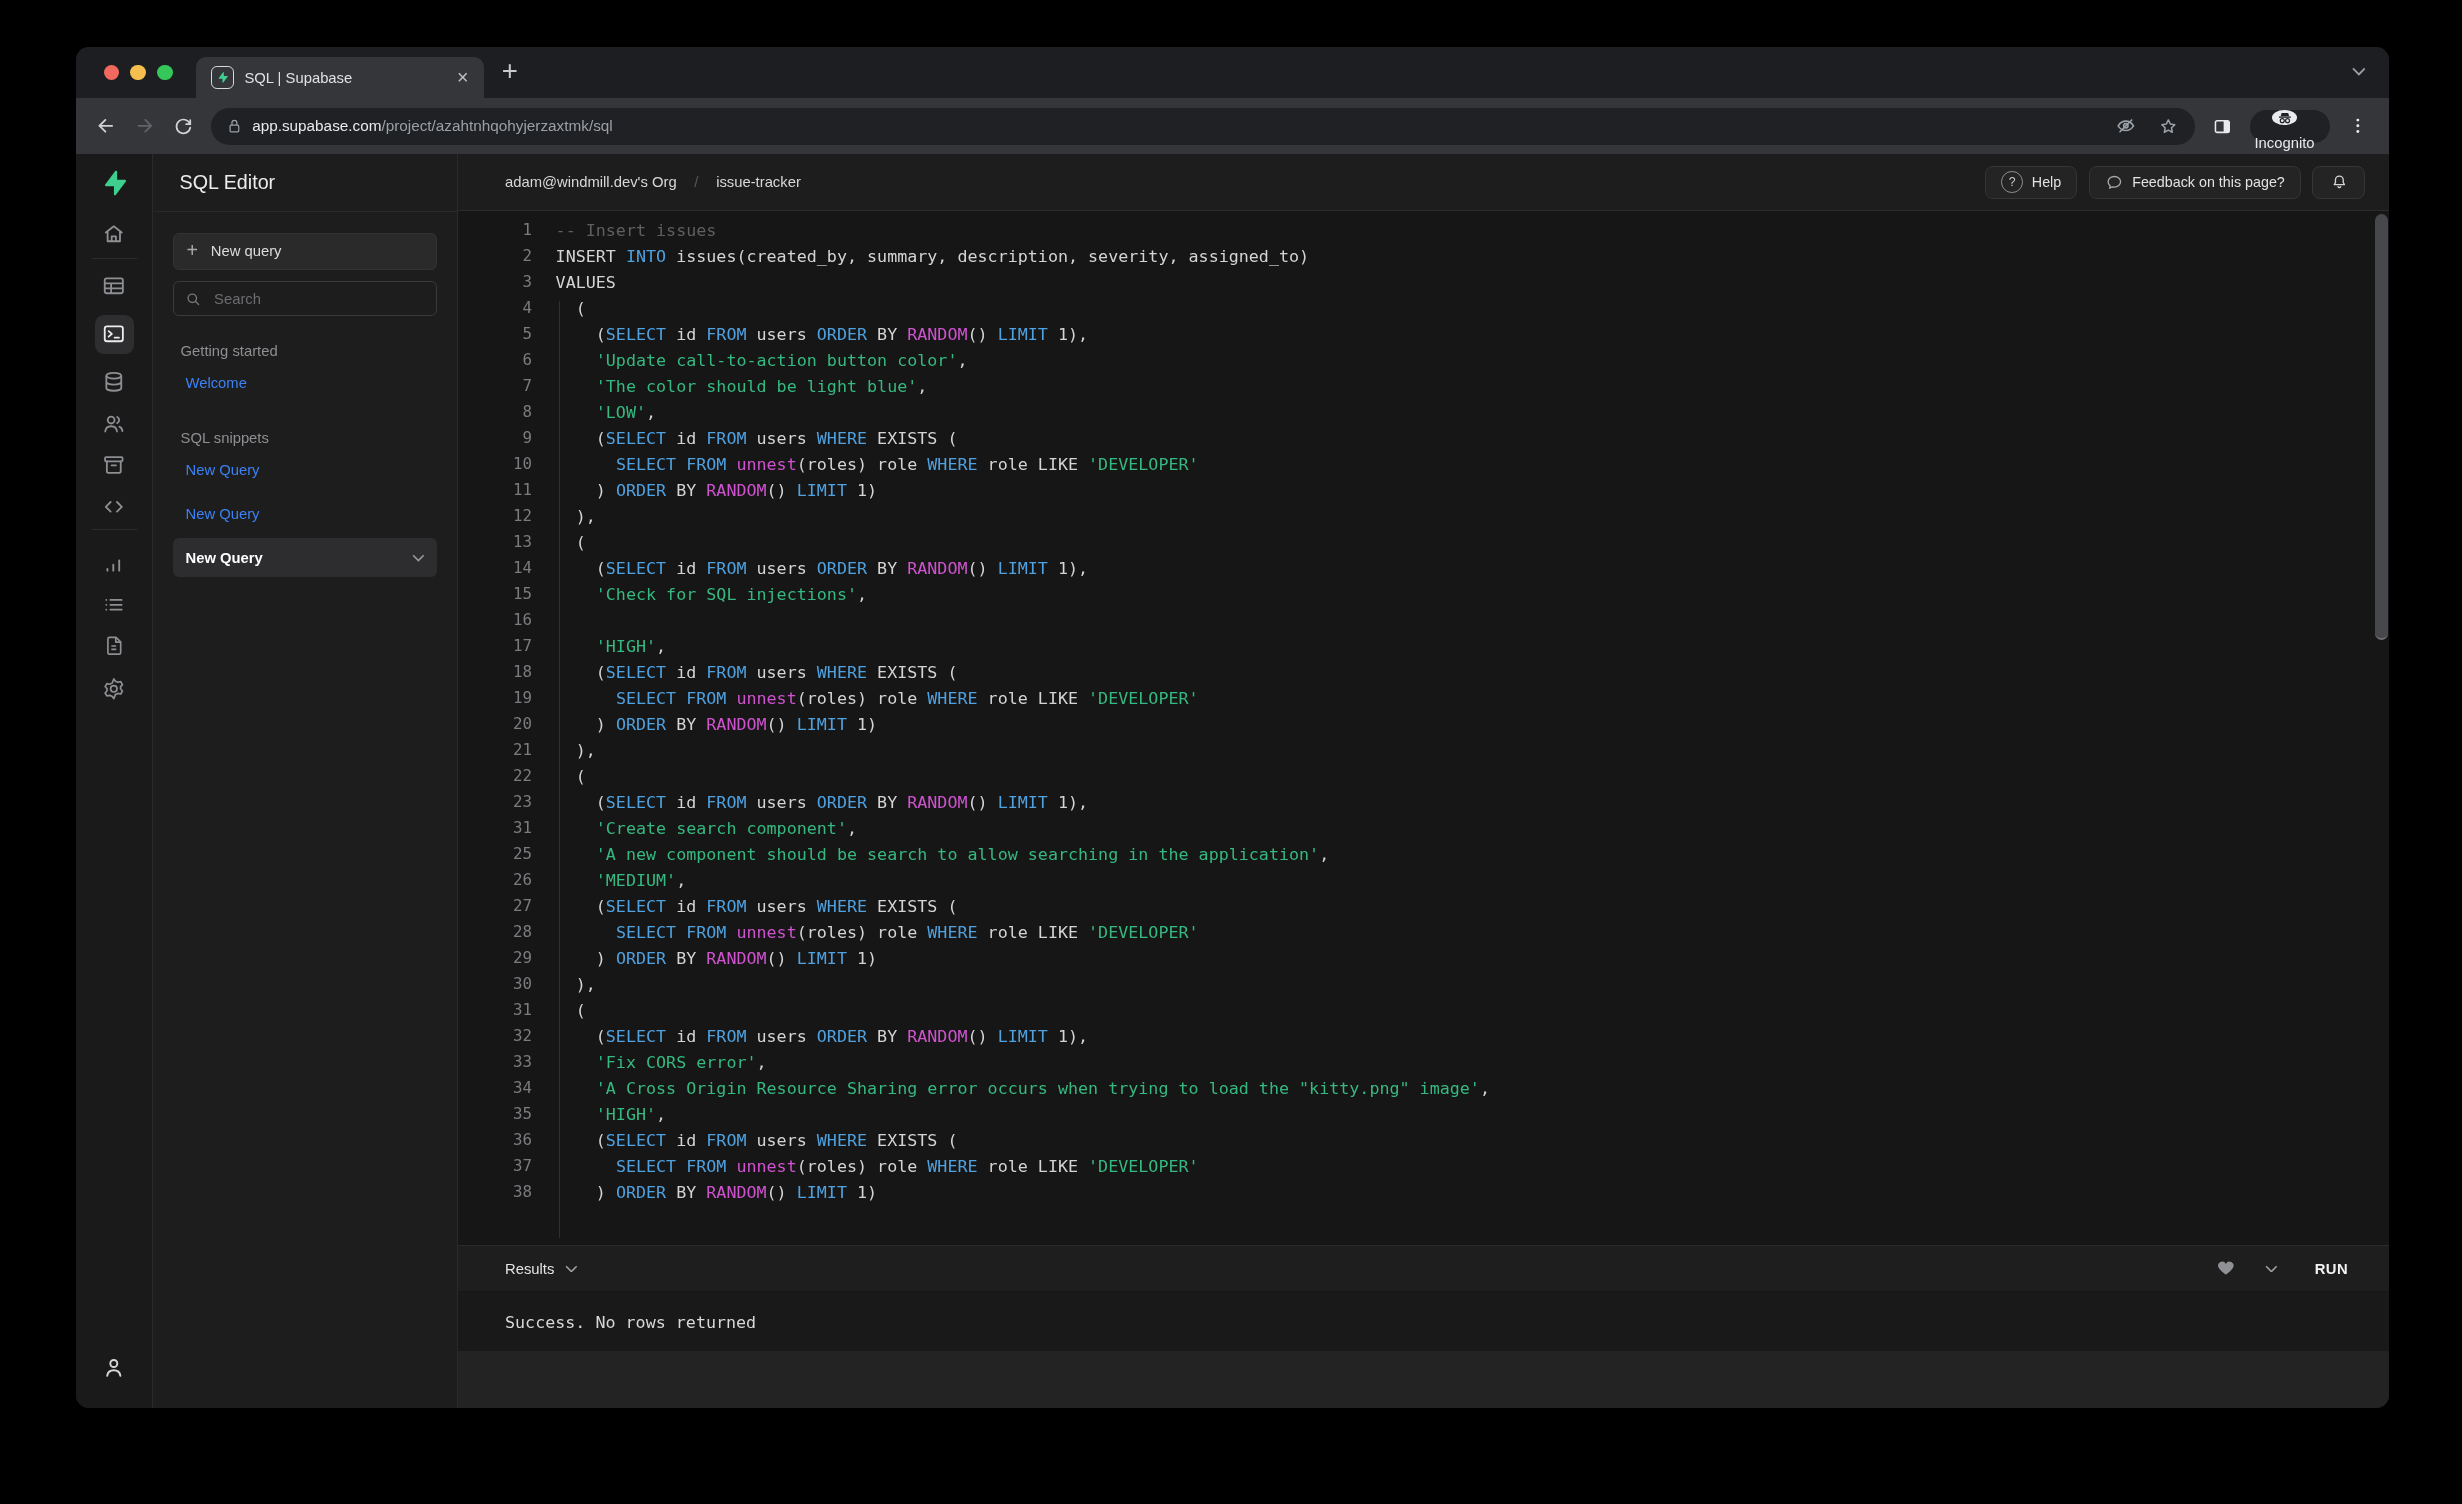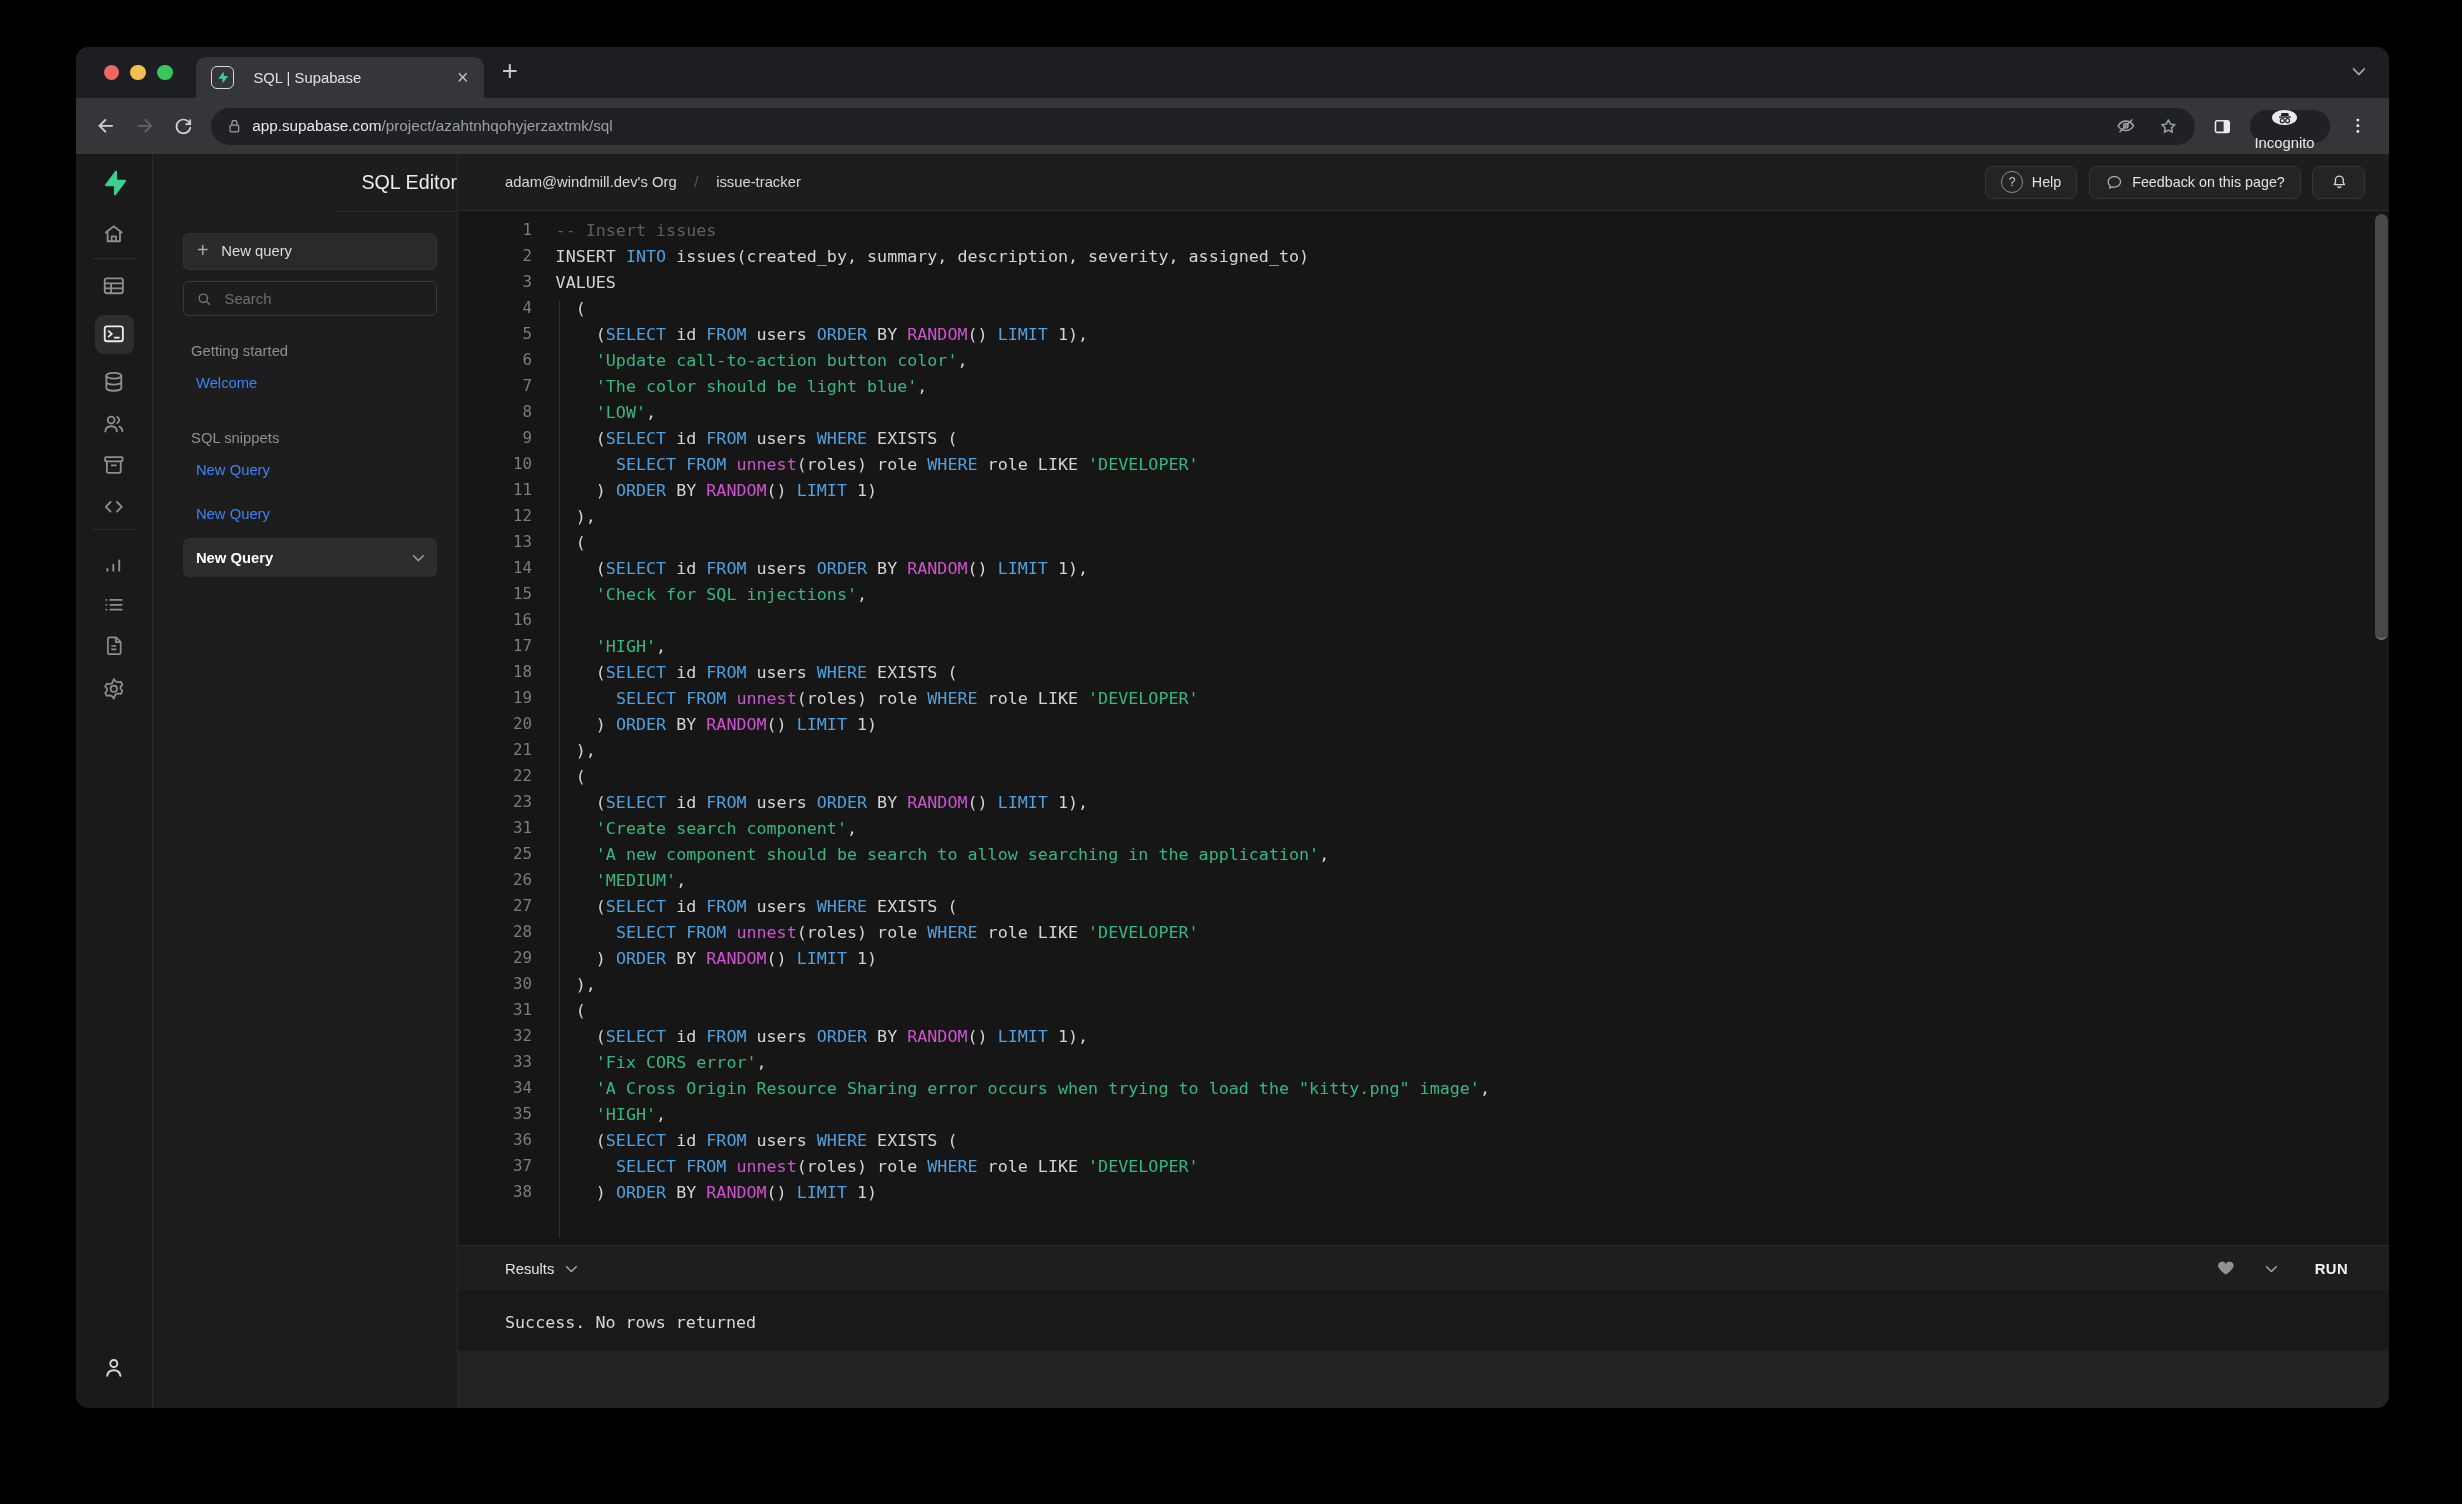--- a/index.html
+++ b/index.html
@@ -6,21 +6,21 @@
   .stage{position:relative;width:2463px;height:1504px;background:#000;overflow:hidden;
          font-family:"Liberation Sans",sans-serif;-webkit-font-smoothing:antialiased;}
   .window{position:absolute;left:76px;top:47px;width:2313px;height:1361px;border-radius:12.8px;
           overflow:hidden;background:#161616;display:flex;flex-direction:column;}
 
   
   .tabstrip{height:51px;background:#1d1e21;display:flex;align-items:center;flex:0 0 auto;position:relative;}
   .traffic{display:flex;gap:10.8px;padding:0 23.6px 0 27.6px;}
   .light{width:15.8px;height:15.8px;border-radius:50%;}
   .tab{align-self:flex-end;height:41px;width:288px;background:#35363a;border-radius:9.9px 9.9px 0 0;
-       display:flex;align-items:center;padding:0 11.8px 0 14.8px;box-sizing:border-box;gap:9px;}
+       display:flex;align-items:center;padding:0 11.8px 0 14.8px;box-sizing:border-box;}
   .tab-favicon{width:20.7px;height:20.7px;border:1.7px solid #d8d8d8;border-radius:5.9px;display:flex;
                align-items:center;justify-content:center;margin-right:10.8px;flex:0 0 auto;}
   .tab-title{color:#dfe1e5;font-size:14.8px;flex:1;white-space:nowrap;overflow:hidden;}
   .tab-close{color:#bdc1c6;font-size:19.7px;line-height:19.7px;padding:0 3.9px;}
   .newtab{margin-left:17.7px;color:#c6c9cd;font-size:27.6px;font-weight:300;line-height:27.6px;align-self:center;padding-bottom:3px;}
   .strip-chevron{position:absolute;right:23.6px;top:19.7px;}
 
   
   .toolbar{height:56px;background:#35363a;display:flex;align-items:center;padding:0 11.8px 0 9.9px;flex:0 0 auto;}
   .nav-btn{width:39px;height:39px;display:flex;align-items:center;justify-content:center;flex:0 0 auto;}
@@ -38,21 +38,21 @@
   .app{flex:1;display:flex;min-height:0;}
   .rail{width:77px;background:#1a1a1a;border-right:1px solid #2a2a2c;display:flex;flex-direction:column;
         align-items:center;padding:13.8px 0;box-sizing:border-box;flex:0 0 auto;}
   .rail .ric{color:#8d8f93;display:flex;align-items:center;justify-content:center;}
   .rail-divider{width:45px;height:1px;background:#2c2c2e;flex:0 0 auto;}
   .active-tile{width:39px;height:39px;border-radius:8.9px;background:#2e2e31;display:flex;align-items:center;justify-content:center;}
   .active-tile .ric{color:#ededef;}
 
   
   .panel{width:305px;background:#1d1d1e;border-right:1px solid #2a2a2c;display:flex;flex-direction:column;
-         box-sizing:border-box;flex:0 0 auto;align-items:flex-end;}
+         box-sizing:border-box;flex:0 0 auto;}
   .panel-header{height:57px;border-bottom:1px solid #2a2a2c;display:flex;align-items:center;
                 padding-left:26.6px;font-size:19.7px;color:#ececec;flex:0 0 auto;}
   .panel-body{padding:20.7px 19.7px 0;}
   .newq-btn{height:37px;background:#2a2a2b;border:1px solid #323234;border-radius:5.9px;display:flex;
             align-items:center;padding:0 12.8px;gap:12.8px;color:#dcdcdc;font-size:14.8px;box-sizing:border-box;}
   .newq-plus{color:#a8a8ac;font-size:19.7px;line-height:19.7px;}
   .search-box{margin-top:11.8px;height:35px;border:1px solid #3a3a3c;border-radius:5.9px;display:flex;
               align-items:center;padding:0 11.8px;gap:9.9px;background:#1d1d1e;box-sizing:border-box;}
   .search-box input{background:transparent;border:none;outline:none;color:#cfcfcf;font-size:14.8px;width:100%;
                     font-family:"Liberation Sans",sans-serif;}

